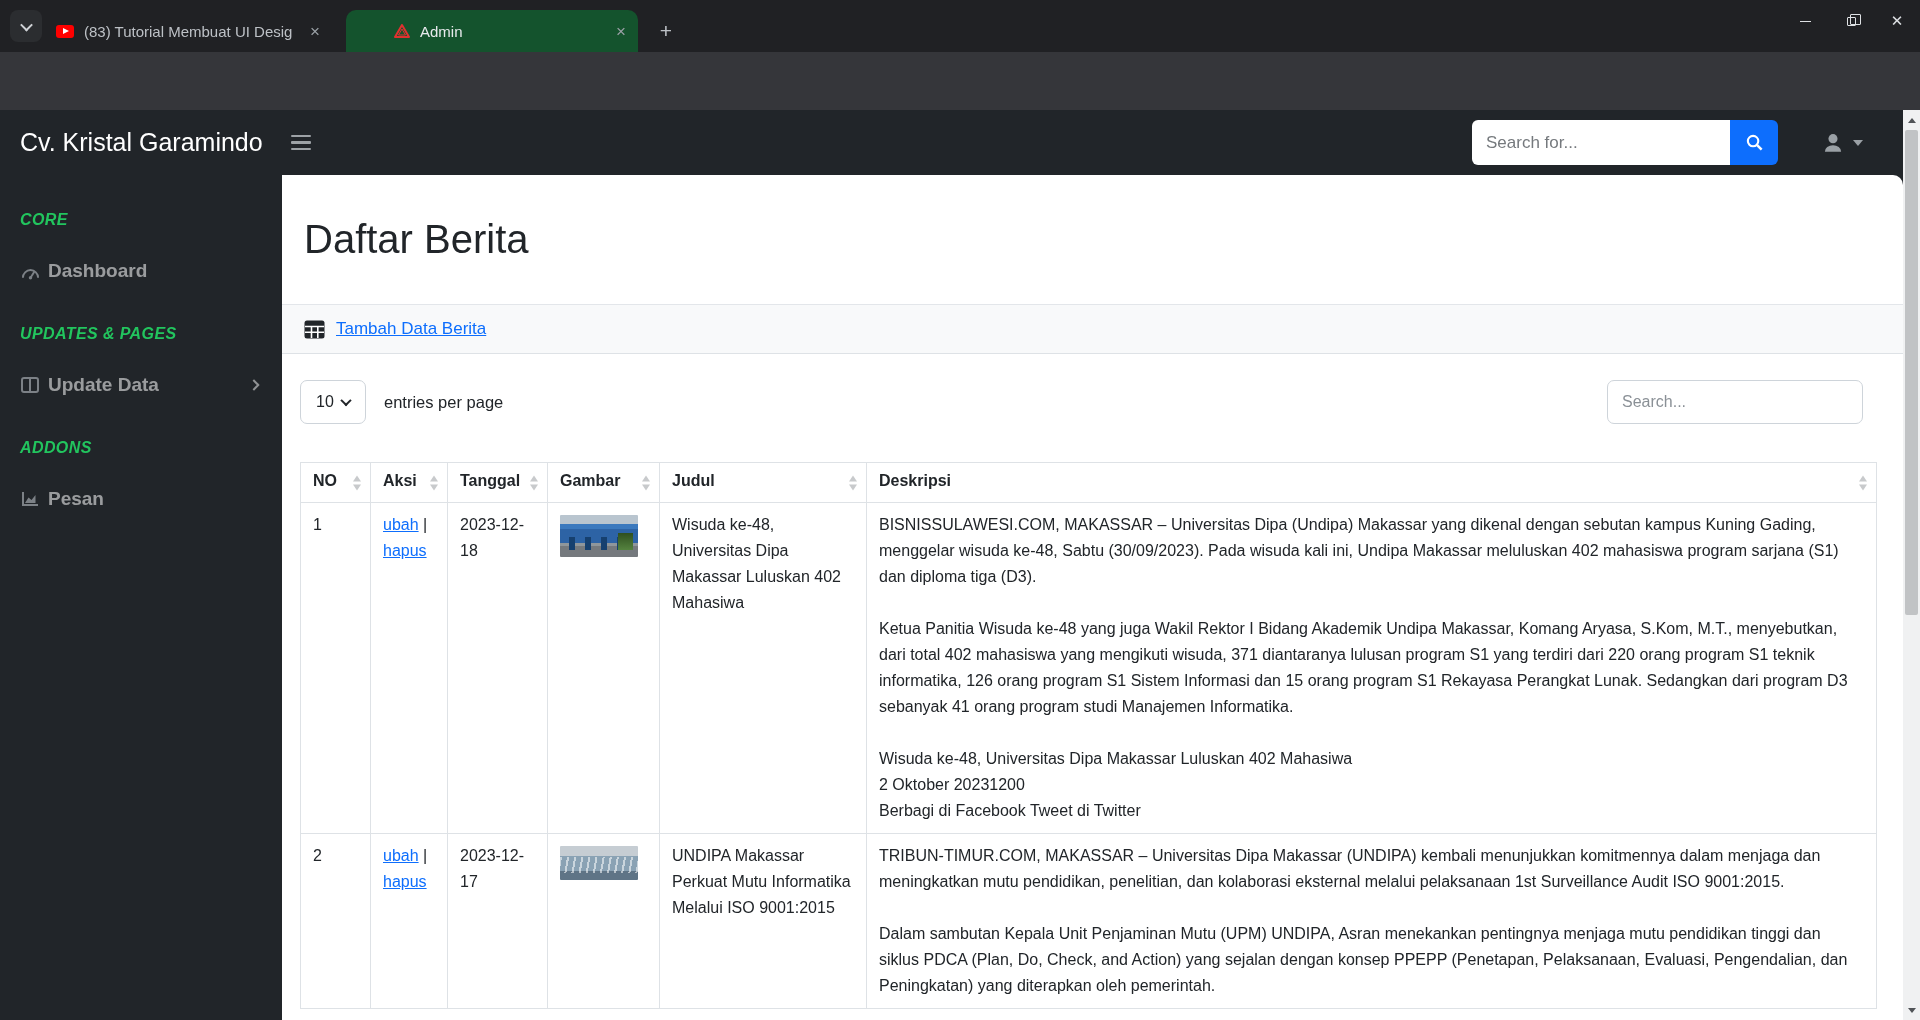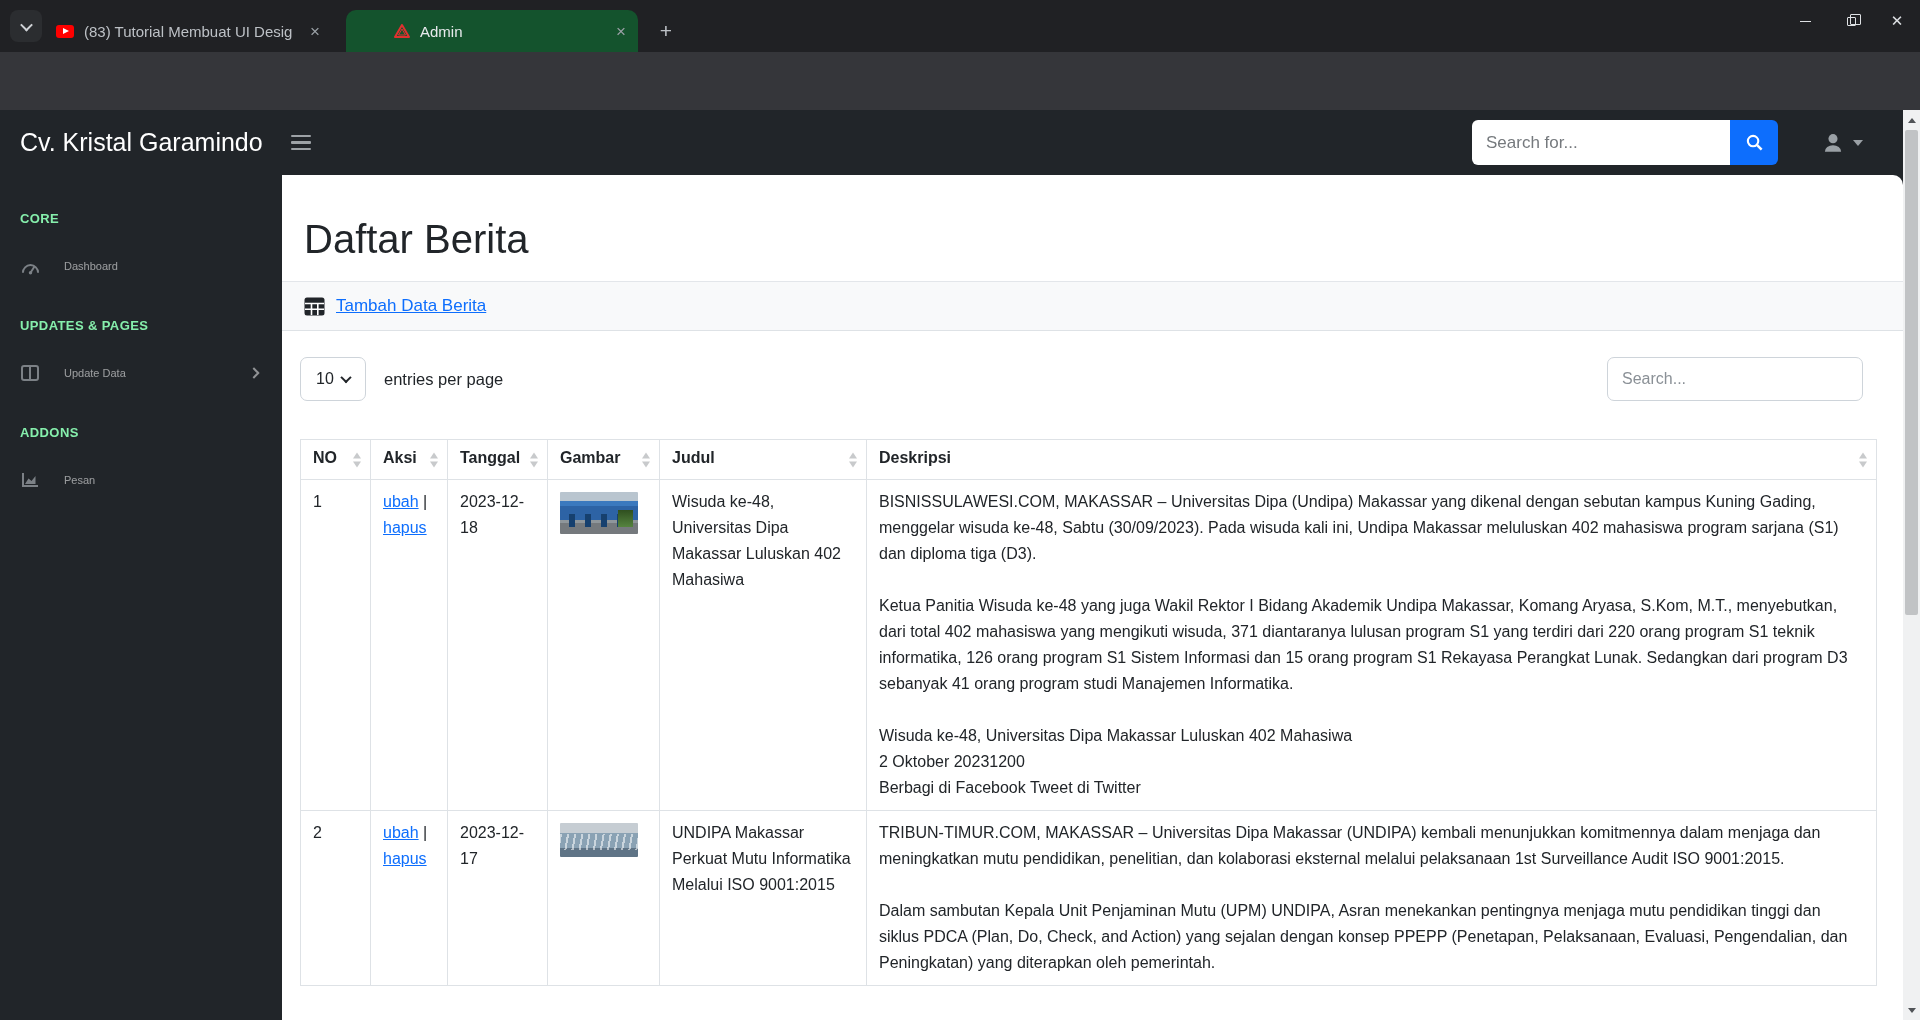--- a/index.html
+++ b/index.html
@@ -44,31 +44,31 @@
   .hamburger i { width:20px; height:2.5px; background:#9da2a6; border-radius:1px; }
   .topnav-right { margin-left:auto; display:flex; align-items:center; margin-right:40px; }
   .topnav-search { display:flex; }
   .topnav-search input { width:258px; height:45px; border:none; border-radius:6px 0 0 6px; padding:0 14px; font-size:17px; font-family:inherit; outline:none; color:#212529; }
   .topnav-search input::placeholder { color:#75797d; }
   .search-btn { width:48px; height:45px; background:#0d6efd; border:none; border-radius:0 6px 6px 0; display:flex; align-items:center; justify-content:center; cursor:pointer; }
   .user-menu { display:flex; align-items:center; gap:7px; margin-left:42px; cursor:pointer; }
   .caret-down { width:0; height:0; border-left:5px solid transparent; border-right:5px solid transparent; border-top:6px solid #9aa0a5; }
 
   .sidebar { position:absolute; top:65px; left:0; width:282px; height:845px; background:#212529; padding-top:36px; }
-  .sb-heading { color:#86efac; font-size:13px; font-weight:700; letter-spacing:.4px; padding:0 20px; margin-bottom:16px; }
-  .sb-item { display:flex; align-items:center; gap:24px; padding:15px 20px; color:rgba(255,255,255,.55); font-size:11px; cursor:pointer; position:relative; }
+  .sb-heading { color:#22c55e; font-size:16px; font-weight:700; letter-spacing:.4px; padding:0 20px; margin-bottom:16px;font-style:italic; }
+  .sb-item { display:flex; align-items:center; gap:8px; padding:15px 20px; color:rgba(255,255,255,.55); font-size:19px; cursor:pointer; position:relative;font-weight:bold; }
   .sb-item + .sb-heading, .sb-item + .sb-heading { margin-top:26px; }
   .sb-heading.not-first { margin-top:28px; }
   .sb-icon { width:20px; height:18px; flex:0 0 auto; display:flex; align-items:center; justify-content:center; }
   .sb-chevron { position:absolute; right:24px; width:8px; height:8px; border-right:2px solid rgba(255,255,255,.5); border-top:2px solid rgba(255,255,255,.5); transform:rotate(45deg); }
 
   .main { position:absolute; top:65px; left:282px; width:1621px; height:845px; background:#fff; border-top-right-radius:10px; overflow:hidden; }
   .page-header { padding:40px 24px 0 22px; }
   .page-title { font-size:40px; font-weight:500; color:#212529; line-height:1.2; }
-  .card-header { margin-top:18px; height:50px; background:#f8f9fa; border-top:1px solid #e3e6ea; border-bottom:1px solid #dee2e6; display:flex; align-items:center; padding-left:22px; gap:11px; }
+  .card-header { margin-top:41px; height:50px; background:#f8f9fa; border-top:1px solid #e3e6ea; border-bottom:1px solid #dee2e6; display:flex; align-items:center; padding-left:22px; gap:11px; }
   .add-link { color:#0d6efd; font-size:17px; text-decoration:underline; cursor:pointer; }
   .card-body { padding:26px 40px 0 18px; }
   .controls-row { display:flex; align-items:center; }
   .per-page-select { width:66px; height:44px; border:1px solid #ced4da; border-radius:7px; display:flex; align-items:center; justify-content:center; gap:8px; font-size:16px; color:#212529; cursor:pointer; }
   .per-page-select .sel-caret { width:8px; height:8px; border-right:2px solid #212529; border-bottom:2px solid #212529; transform:rotate(45deg) translate(-1px,-1px); }
   .entries-label { font-size:16.5px; color:#212529; margin-left:18px; }
   .table-search { margin-left:auto; width:256px; height:44px; border:1px solid #ced4da; border-radius:7px; padding:0 14px; font-size:16px; font-family:inherit; outline:none; color:#212529; }
   .table-search::placeholder { color:#8a9096; }
 
   table.news { margin-top:38px; width:1577px; border-collapse:collapse; table-layout:fixed; }

